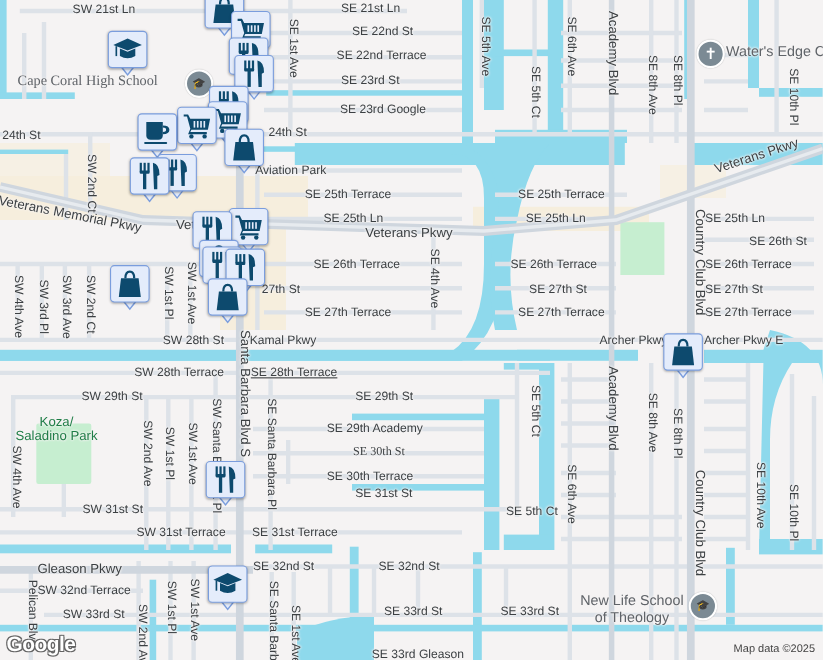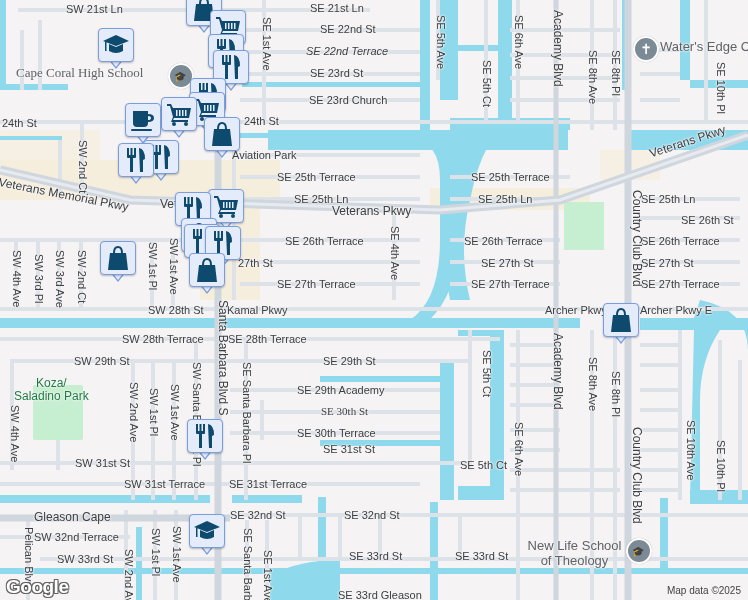--- a/index.html
+++ b/index.html
@@ -188,35 +188,35 @@
     </g>
     <g stroke="#e7ebef" fill="none">
       <path d="M0 170 L130 200 L440 210 L560 200 L748 135" stroke-width="3"></path>
     </g>
   </svg>
 
   <div id="labels">
       <div class="lbl" style="left: 66px; top: 4px;">SW 21st Ln</div>
       <div class="lbl" style="left: 310px; top: 3px;">SE 21st Ln</div>
       <div class="lbl" style="left: 320px; top: 24px;">SE 22nd St</div>
-      <div class="lbl" style="left: 306px; top: 46px; font-style: italic;">SE 22nd Terrace</div>
+      <div class="lbl" style="left: 306px; top: 46px;">SE 22nd Terrace</div>
       <div class="lbl" style="left: 310px; top: 68px;">SE 23rd St</div>
-      <div class="lbl" style="left: 309px; top: 95px;">SE 23rd Church</div>
+      <div class="lbl" style="left: 309px; top: 95px;">SE 23rd Google</div>
       <div class="lbl" style="left: 2px; top: 118px;">24th St</div>
       <div class="lbl" style="left: 244px; top: 116px;">24th St</div>
       <div class="lbl" style="left: 232px; top: 150px;">Aviation Park</div>
       <div class="lbl" style="left: 277px; top: 172px;">SE 25th Terrace</div>
       <div class="lbl" style="left: 294px; top: 194px;">SE 25th Ln</div>
       <div class="lbl" style="left: 285px; top: 236px;">SE 26th Terrace</div>
       <div class="lbl" style="left: 238px; top: 258px;">27th St</div>
       <div class="lbl" style="left: 277px; top: 279px;">SE 27th Terrace</div>
       <div class="lbl" style="left: 148px; top: 305px;">SW 28th St</div>
       <div class="lbl" style="left: 227px; top: 305px;">Kamal Pkwy</div>
       <div class="lbl" style="left: 122px; top: 334px;">SW 28th Terrace</div>
-      <div class="lbl" style="left: 228px; top: 334px;">SE 28th Terrace</div>
+      <div class="lbl" style="left: 228px; top: 334px; text-decoration: underline;">SE 28th Terrace</div>
       <div class="lbl" style="left: 74px; top: 356px;">SW 29th St</div>
       <div class="lbl" style="left: 323px; top: 356px;">SE 29th St</div>
       <div class="lbl" style="left: 297px; top: 385px;">SE 29th Academy</div>
       <div class="lbl" style="left: 321px; top: 406px; font-family: Liberation Serif, serif;">SE 30th St</div>
       <div class="lbl" style="left: 297px; top: 428px;">SE 30th Terrace</div>
       <div class="lbl" style="left: 75px; top: 458px;">SW 31st St</div>
       <div class="lbl" style="left: 323px; top: 444px;">SE 31st St</div>
       <div class="lbl" style="left: 124px; top: 479px;">SW 31st Terrace</div>
       <div class="lbl" style="left: 229px; top: 479px;">SE 31st Terrace</div>
       <div class="lbl" style="left: 230px; top: 510px;">SE 32nd St</div>
@@ -270,21 +270,21 @@
       <div class="lbl v" style="left: 253px; top: 528px;">SE Santa Barbara Pl</div>
       <div class="lbl v" style="left: 273px; top: 550px;">SE 1st Ave</div>
       <div class="lbl v" style="left: 34px; top: 527px;">Pelican Blvd</div>
       <div class="lbl" style="left: 460px; top: 460px;">SE 5th Ct</div>
       <div class="lbl" style="left: 338px; top: 590px;">SE 33rd Gleason</div>
     </div>
   <div id="majors">
       <div class="lbl major" style="left: 0px; top: 176px; transform-origin: 0px 0px; transform: rotate(11deg);">Veterans Memorial Pkwy</div>
       <div class="lbl major" style="left: 332px; top: 205px; transform-origin: 0px 0px; transform: rotate(0deg);">Veterans Pkwy</div>
       <div class="lbl major" style="left: 648px; top: 148px; transform-origin: 0px 0px; transform: rotate(-18deg);">Veterans Pkwy</div>
-      <div class="lbl major" style="left: 34px; top: 511px; transform-origin: 0px 0px; transform: rotate(0deg);">Gleason Cape</div>
+      <div class="lbl major" style="left: 34px; top: 511px; transform-origin: 0px 0px; transform: rotate(0deg);">Gleason Pkwy</div>
       <div class="lbl major" style="left: 229px; top: 300px; transform-origin: 0px 0px; transform: rotate(90deg);">Santa Barbara Blvd S</div>
       <div class="lbl major" style="left: 643px; top: 190px; transform-origin: 0px 0px; transform: rotate(90deg);">Country Club Blvd</div>
       <div class="lbl major" style="left: 643px; top: 427px; transform-origin: 0px 0px; transform: rotate(90deg);">Country Club Blvd</div>
       <div class="lbl major" style="left: 564px; top: 10px; transform-origin: 0px 0px; transform: rotate(90deg);">Academy Blvd</div>
       <div class="lbl major" style="left: 564px; top: 333px; transform-origin: 0px 0px; transform: rotate(90deg);">Academy Blvd</div>
       <div class="lbl major" style="left: 160px; top: 198px; transform-origin: 0px 0px; transform: rotate(0deg);">Veterans</div>
     </div>
   <div id="places">
       <div class="lbl poi" style="left: 16px; top: 66px; font-family: Liberation Serif, serif;">Cape Coral High School</div>
       <div class="pin" style="left: 168px; top: 63px; font-size: 10px;">🎓</div>

